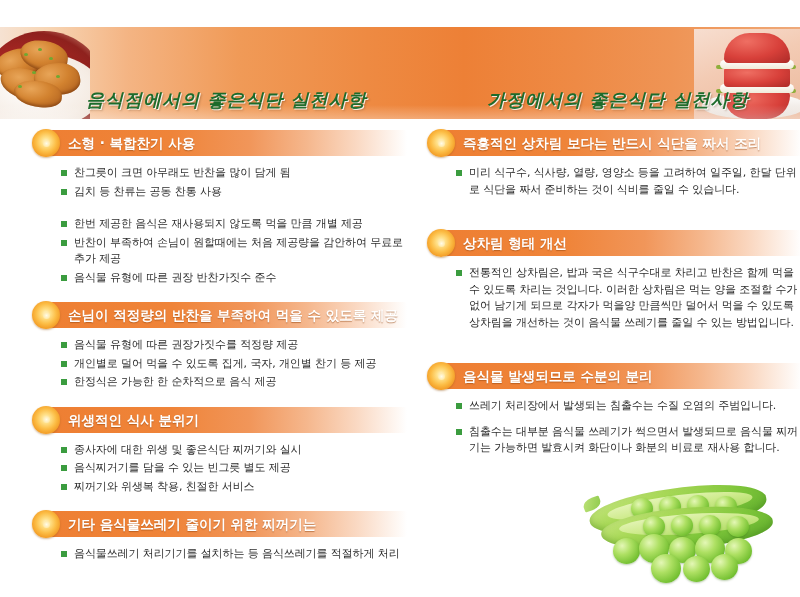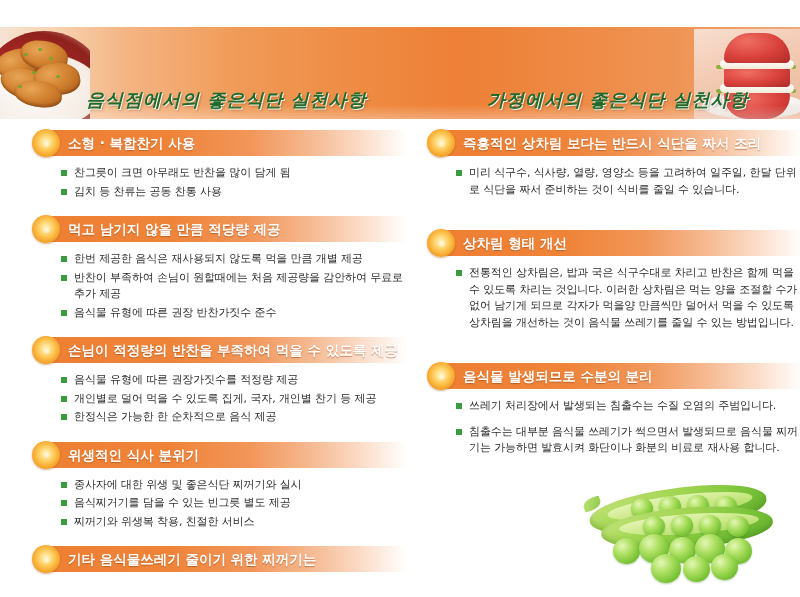--- a/index.html
+++ b/index.html
@@ -355,25 +355,20 @@
         <div class="sec-badge"></div>
         <div class="sec-title">소형 · 복합찬기 사용</div>
       </div>
       <div class="sec-body">
         <div class="bullet">찬그릇이 크면 아무래도 반찬을 많이 담게 됨</div>
         <div class="bullet">김치 등 찬류는 공동 찬통 사용</div>
       </div>
     </div>
 
     <div class="section">
-      <div class="sec-head">
-        <div class="sec-bar"></div>
-        <div class="sec-badge"></div>
-        <div class="sec-title">먹고 남기지 않을 만큼 적당량 제공</div>
-      </div>
       <div class="sec-body">
         <div class="bullet">한번 제공한 음식은 재사용되지 않도록 먹을 만큼 개별 제공</div>
         <div class="bullet">반찬이 부족하여 손님이 원할때에는 처음 제공량을 감안하여 무료로 추가 제공</div>
         <div class="bullet">음식물 유형에 따른 권장 반찬가짓수 준수</div>
       </div>
     </div>
 
     <div class="section">
       <div class="sec-head">
         <div class="sec-bar"></div>
@@ -398,20 +393,24 @@
         <div class="bullet">음식찌거기를 담을 수 있는 빈그릇 별도 제공</div>
         <div class="bullet">찌꺼기와 위생복 착용, 친절한 서비스</div>
       </div>
     </div>
 
     <div class="section">
       <div class="sec-head">
         <div class="sec-bar"></div>
         <div class="sec-badge"></div>
         <div class="sec-title">기타 음식물쓰레기 줄이기 위한 찌꺼기는</div>
+      </div>
+      <div class="sec-body">
+        <div class="bullet">음식물쓰레기 처리기기를 설치하는 등 음식쓰레기를 적절하게 처리</div>
+
       </div>
     </div>
 
   </div>
 
   <div class="col right">
 
     <div class="section">
       <div class="sec-head">
         <div class="sec-bar"></div>

